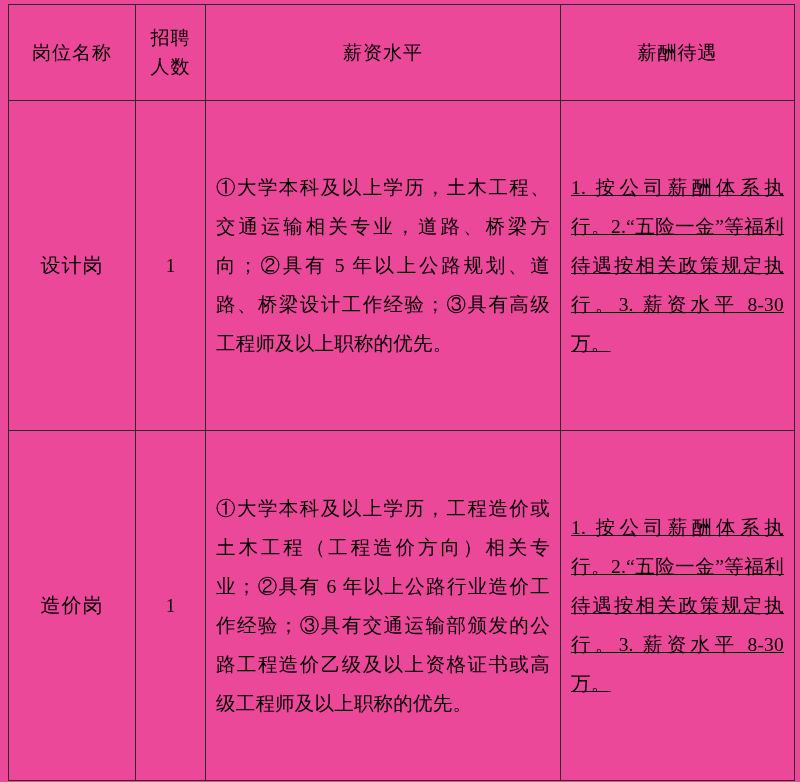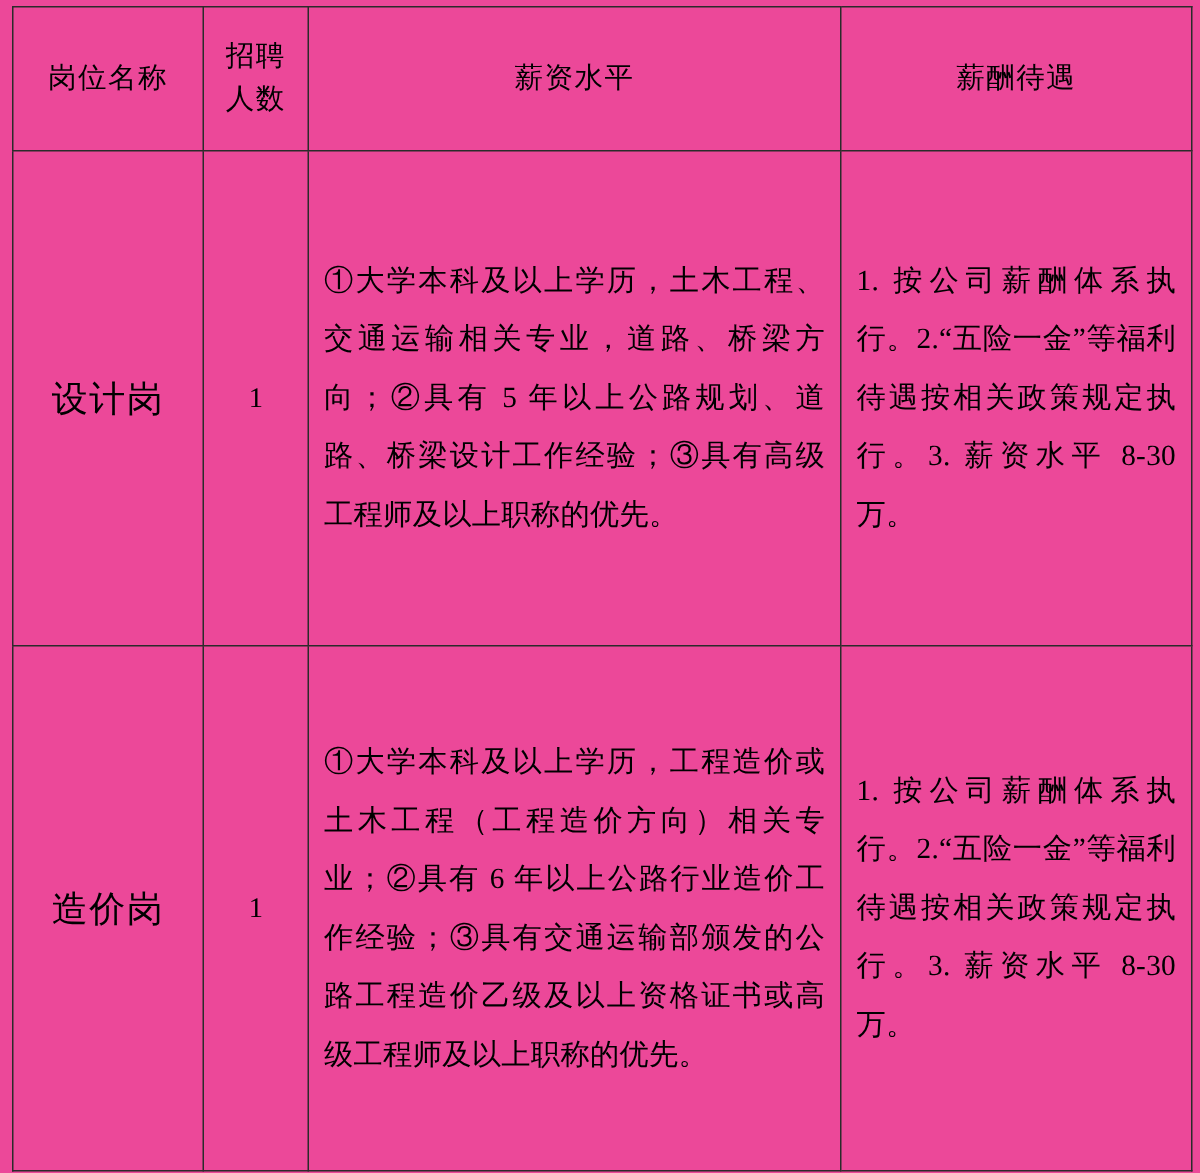--- a/index.html
+++ b/index.html
@@ -47,21 +47,21 @@
     line-height: 1.45;
     height: 96px;
     letter-spacing: 1px;
   }
   .head-two-line {
     display: block;
     line-height: 1.5;
   }
   td.post-cell {
     text-align: center;
-    font-size: 24px;
+    font-size: 20px;
     letter-spacing: 1px;
   }
   td.num-cell {
     text-align: center;
     font-size: 19px;
   }
   td.cond-cell, td.pay-cell {
     text-align: left;
     font-size: 19.5px;
     line-height: 2.0;
@@ -70,20 +70,21 @@
   td.cond-cell {
     padding: 10px 10px 10px 12px;
     text-align: justify;
     text-justify: inter-ideograph;
     margin-top: 44px;
   }
   td.pay-cell {
     padding: 10px 8px 10px 12px;
     text-align: justify;
     text-justify: inter-ideograph;
+    text-decoration: underline;
   }
   .row-design td.cond-cell,
   .row-design td.pay-cell { height: 330px; }
   .row-cost td.cond-cell,
   .row-cost td.pay-cell { height: 350px; }
 </style>
 </head>
 <body>
 
 <div class="sheet">

